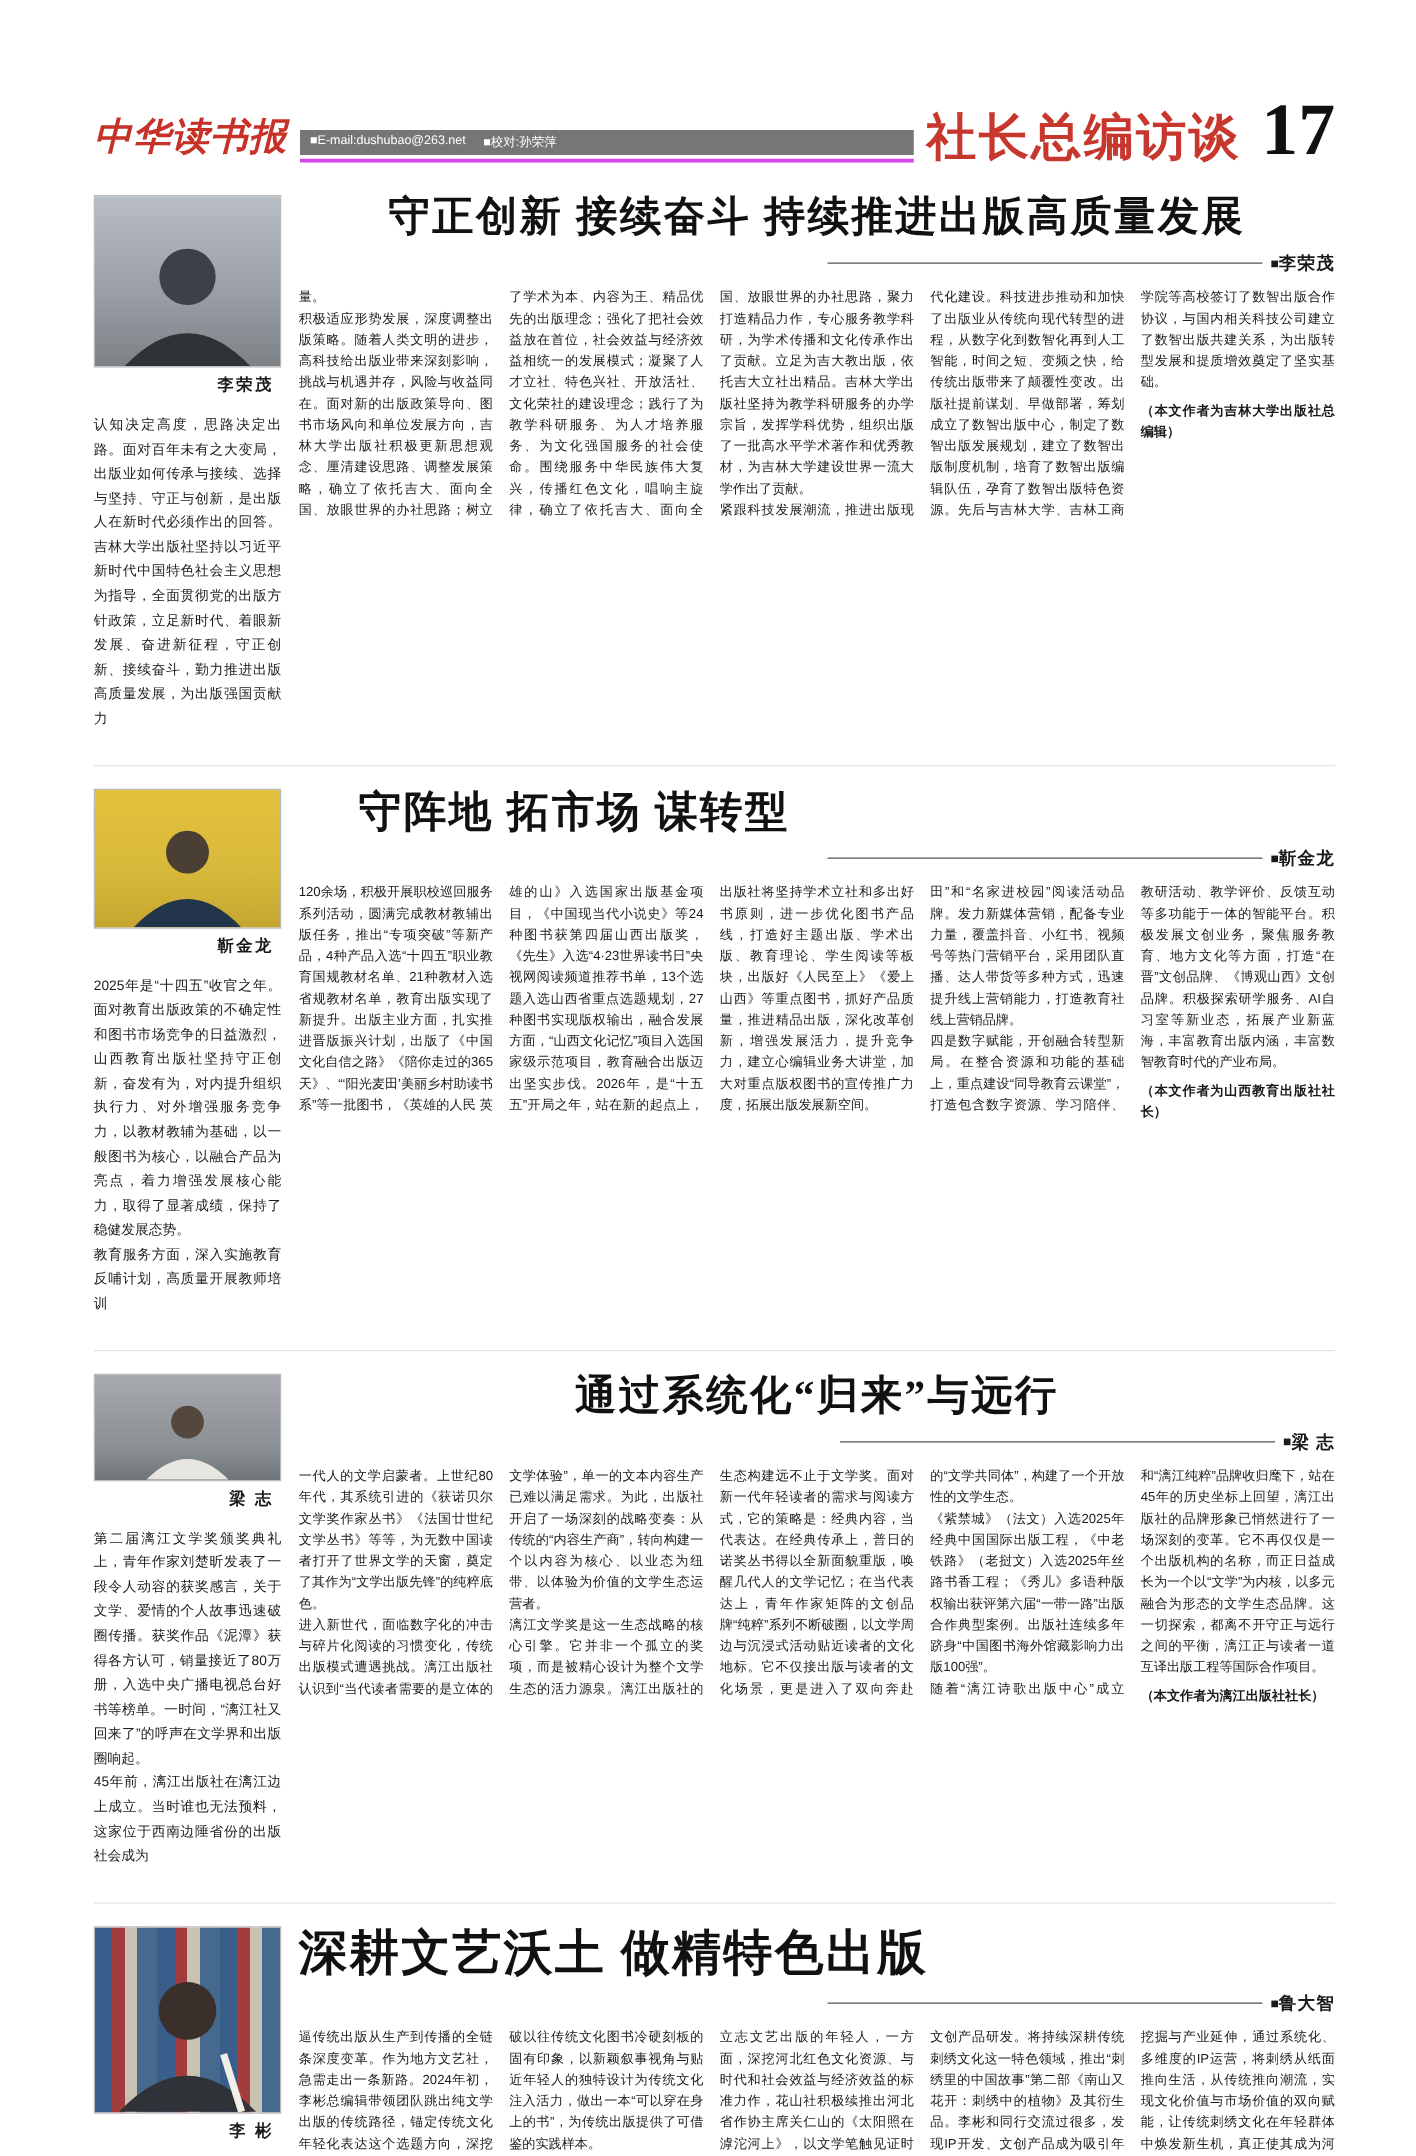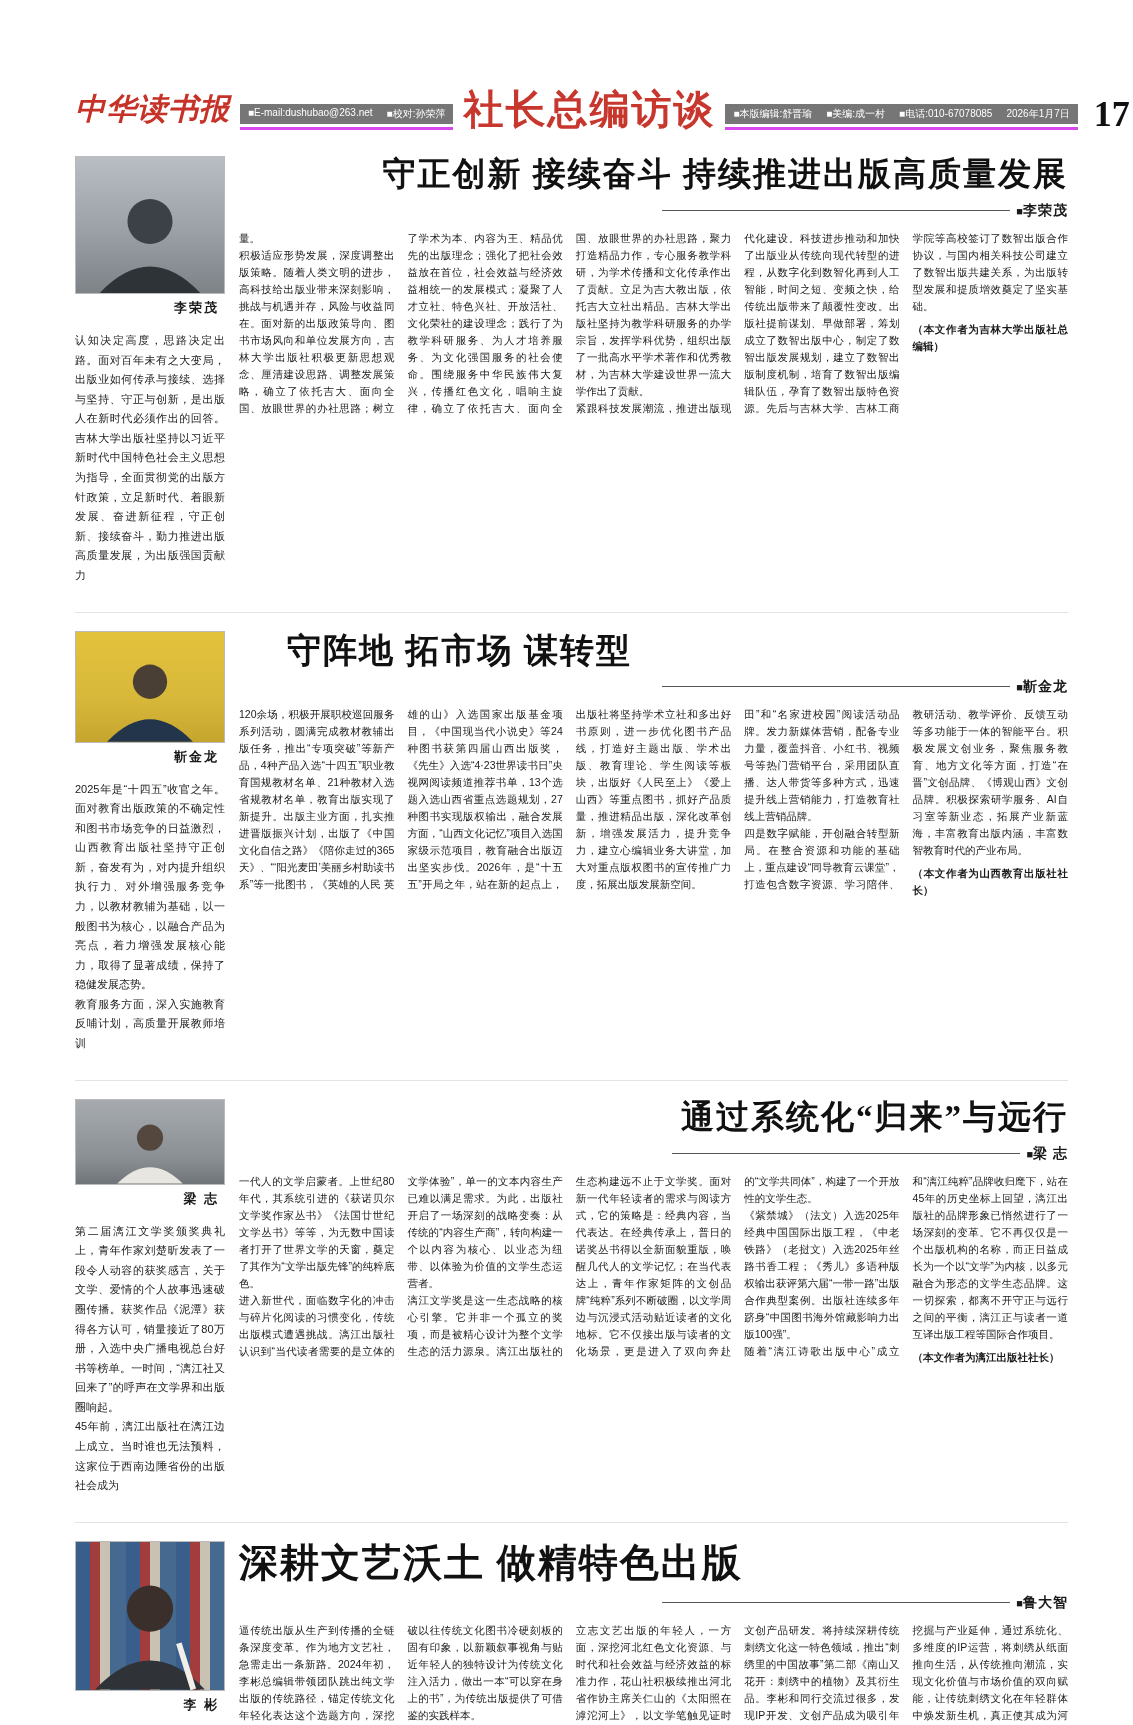--- a/index.html
+++ b/index.html
@@ -10,39 +10,39 @@
   
   .header { display:flex; align-items:flex-end; gap:10px; height:52px; }
   .masthead { font-family:"Liberation Serif","DejaVu Serif",serif; font-weight:bold;
     font-style:italic; font-size:30px; color:#c63228; white-space:nowrap; letter-spacing:1px; }
   .infobar-wrap { flex:1; border-bottom:3px solid #d946ef; padding-bottom:3px; }
   .infobar { background:#767676; color:#fff; font-size:10px; padding:3px 8px;
     white-space:nowrap; display:flex; gap:14px; }
   .section-title { font-family:"Liberation Serif","DejaVu Serif",serif; font-weight:bold;
     font-size:40px; color:#c8372d; white-space:nowrap; letter-spacing:2px; line-height:1; }
   .page-number { font-family:"Liberation Serif","DejaVu Serif",serif; font-weight:bold;
-    font-size:36px; color:#111; line-height:0.9; padding-left:6px; }
+    font-size:59px; color:#111; line-height:0.9; padding-left:6px; }
 
   
   .article { display:grid; grid-template-columns:150px 1fr; column-gap:14px; margin-top:26px; }
   .article + .article { border-top:1px solid #e3e3e3; padding-top:18px; }
   .left-col { display:flex; flex-direction:column; }
   .photo { width:150px; position:relative; overflow:hidden; border:1px solid #bbb; }
   .photo svg { position:absolute; left:0; bottom:0; width:100%; height:78%; }
   .photo-a { height:138px; background:linear-gradient(180deg,#b9bec4 0%,#9aa0a6 55%,#7d8287 100%); }
   .photo-b { height:112px; background:linear-gradient(180deg,#e3c23c 0%,#d8b83a 60%,#c5a52e 100%); }
   .photo-c { height:86px;  background:linear-gradient(180deg,#a7abaf 0%,#8a8f94 70%,#6f7478 100%); }
   .photo-d { height:150px; background:repeating-linear-gradient(90deg,#3a5e8c 0 14px,#a33c3c 14px 24px,#c9c2b2 24px 34px,#46698f 34px 50px); }
   .caption { font-weight:bold; font-size:13px; text-align:right; padding:5px 6px 0 0; letter-spacing:2px; }
   .intro { margin-top:14px; font-size:11px; line-height:1.78; text-align:justify; white-space:pre-line; }
 
   .right-col { display:flex; flex-direction:column; }
   .headline { font-family:"Liberation Serif","DejaVu Serif",serif; font-weight:bold;
     color:#111; letter-spacing:2px; line-height:1.15; }
-  .headline.center { text-align:right; }
+  .headline.center { text-align:center; }
   .h-a { font-size:33px; } .h-b { font-size:34px;margin-left:48px; } .h-c { font-size:33px; } .h-d { font-size:39px; }
   .byline { display:flex; align-items:center; justify-content:flex-end; margin:8px 0 10px 0; }
   .byline .rule { height:1px; background:#555; width:42%; margin-right:6px; }
   .byline .mark { font-size:11px; }
   .byline .name { font-weight:bold; font-size:14px; letter-spacing:1px; }
   .body-cols { column-count:5; column-gap:13px; font-size:10.5px; line-height:1.62;
     text-align:justify; }
   .body-text { white-space:pre-line; }
   .credit { display:block; font-weight:bold; margin-top:6px; }
 
@@ -55,28 +55,20 @@
 
   <div class="header">
     <div class="masthead">中华读书报</div>
     <div class="infobar-wrap">
       <div class="infobar">
         <span>■E-mail:dushubao@263.net</span>
         <span>■校对:孙荣萍</span>
       </div>
     </div>
     <div class="section-title">社长总编访谈</div>
-    <div class="infobar-wrap">
-      <div class="infobar">
-        <span>■本版编辑:舒晋瑜</span>
-        <span>■美编:成一村</span>
-        <span>■电话:010-67078085</span>
-        <span>2026年1月7日</span>
-      </div>
-    </div>
     <div class="page-number">17</div>
   </div>
 
   <div class="article a1">
     <div class="left-col">
       <div class="photo photo-a">
         <svg viewBox="0 0 100 80">
           <circle cx="50" cy="26" r="17" fill="#3c4147"></circle>
           <path d="M12 80 Q50 40 88 80 Z" fill="#2e3338"></path>
         </svg>

